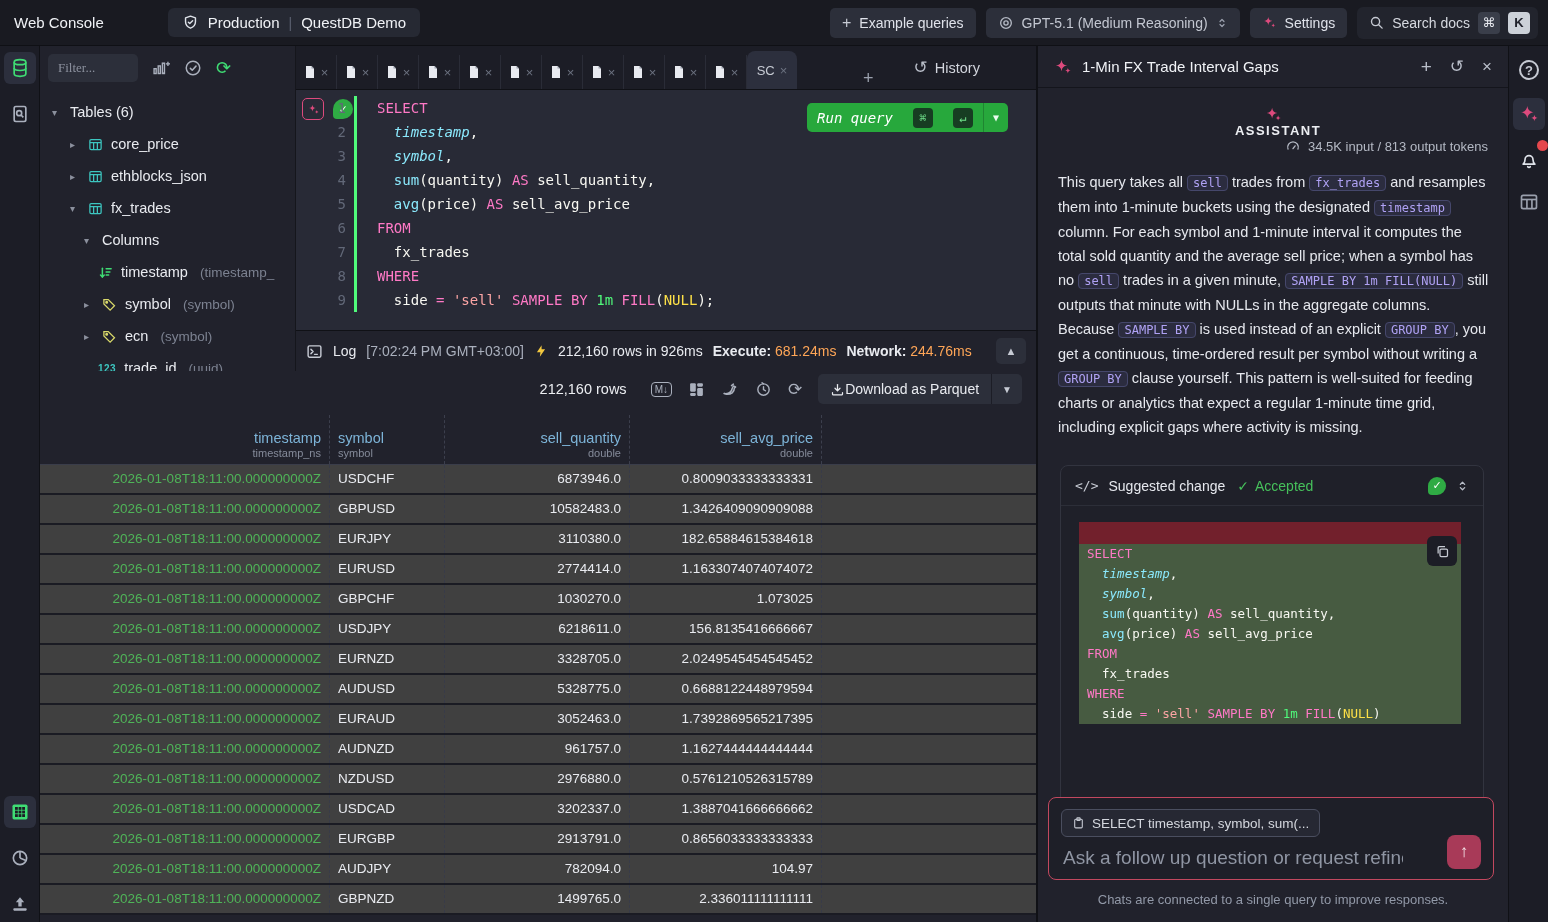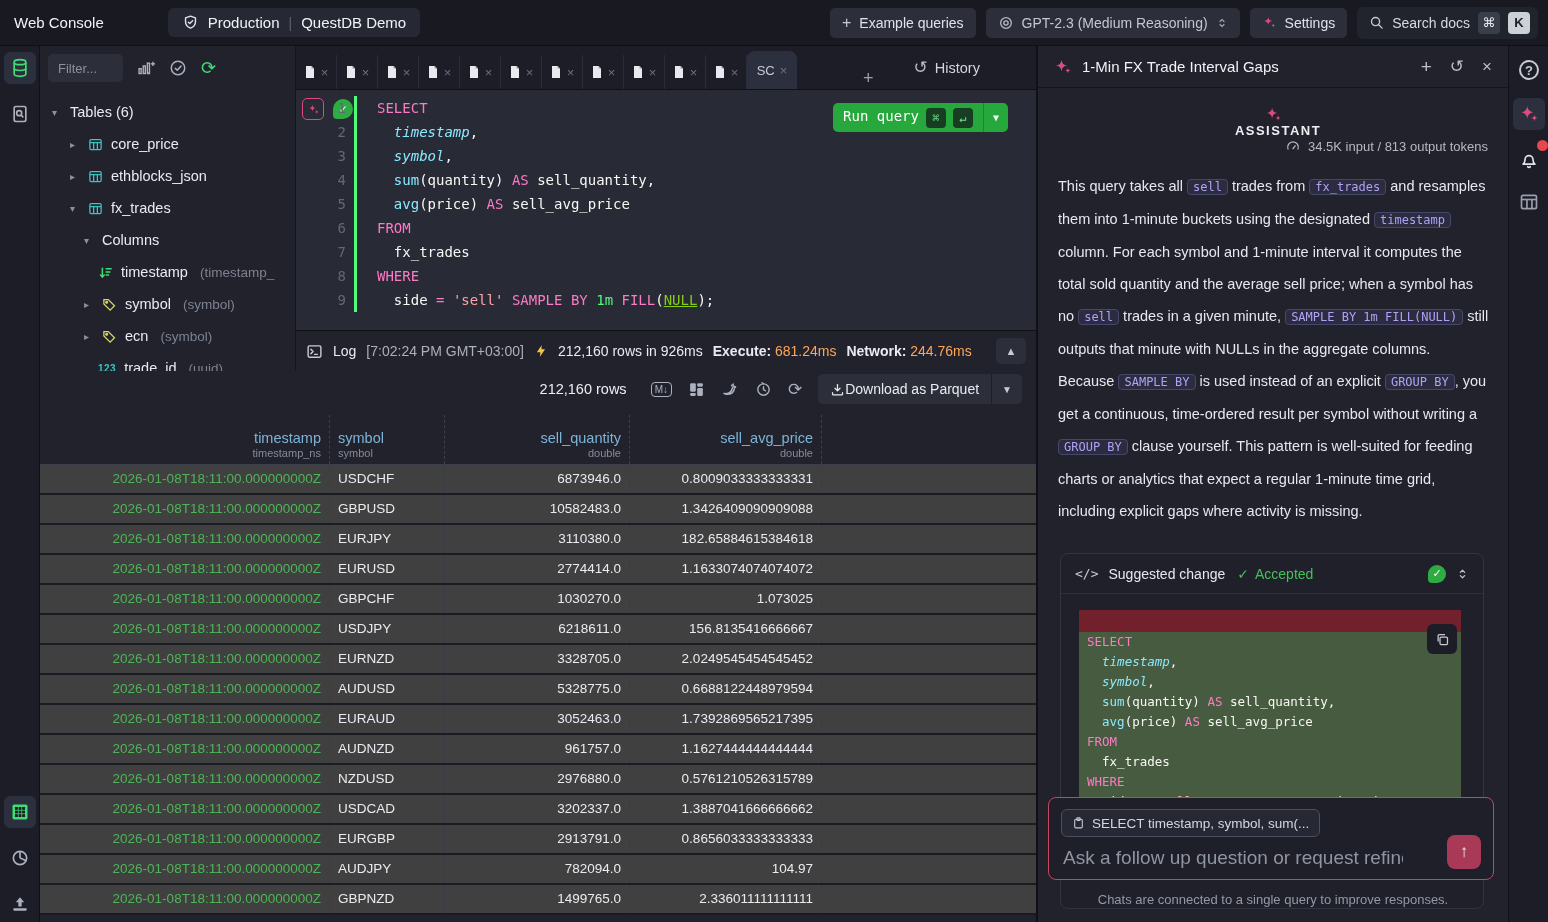--- a/index.html
+++ b/index.html
@@ -34,22 +34,22 @@
   .rail-ic.active { background:#2c2f3d; }
   .help-circle { width:20px; height:20px; border:2px solid #c6cad3; border-radius:50%；; border-radius:50%;
                  display:flex; align-items:center; justify-content:center; font-size:13px; font-weight:bold; color:#c6cad3; }
   .bell-wrap { position:relative; }
   .bell-dot { position:absolute; right:-3px; top:-4px; width:11px; height:11px; border-radius:50%; background:#e5484d; }
 
   
   .sidebar { position:absolute; left:40px; top:46px; width:256px; height:325px; background:#21222c;
              border-right:1px solid #15161c; overflow:hidden; }
   .sb-controls { height:44px; display:flex; align-items:center; padding:0 8px; gap:14px; }
-  .filter-input { width:75px; height:28px; background:#2c2f3a; border:none; border-radius:5px;
-                  color:#c7cbd4; font-size:13px; padding:0 10px; font-family:Liberation Sans, sans-serif; }
+  .filter-input { width:90px; height:28px; background:#2c2f3a; border:none; border-radius:5px;
+                  color:#c7cbd4; font-size:13px; padding:0 10px; font-family:Liberation Serif, serif; }
   .filter-input::placeholder { color:#8b909d; }
   .sb-ic { color:#aab0bd; cursor:pointer; display:flex; }
   .tree { padding-top:6px; font-size:14.5px; }
   .tree-row { height:32px; display:flex; align-items:center; gap:8px; padding-left:12px; cursor:pointer; white-space:nowrap; overflow:hidden; }
   .tr-ind1 { padding-left:30px; } .tr-ind2 { padding-left:44px; } .tr-ind3 { padding-left:58px; }
   .chev { color:#8b909d; font-size:10px; width:10px; display:inline-block; }
   .tree-label { color:#e9ebf0; } .tree-meta { color:#7c8291; font-size:13.5px; margin-left:4px; }
   .num-ic { color:#3dc6c0; font-size:10px; font-weight:bold; letter-spacing:0.5px; }
 
   
@@ -69,25 +69,25 @@
   .gutter-icons { position:absolute; left:6px; top:8px; display:flex; gap:9px; align-items:center; }
   .sparkle-box { width:22px; height:22px; border:1.5px solid #dd4a7d; border-radius:5px;
                  display:flex; align-items:center; justify-content:center; cursor:pointer; }
   .accept-dot { width:20px; height:20px; border-radius:50% 50% 50% 4px; background:#2fab44;
                 display:flex; align-items:center; justify-content:center; color:#fff; font-size:12px; cursor:pointer; }
   .code-lines { position:absolute; left:0; top:6px; right:0; }
   .cl { display:flex; height:24px; align-items:center; font-size:14px; }
   .cl .ln { width:58px; text-align:right; color:#626878; padding-right:8px; flex:none; }
   .cl .ct { border-left:3px solid #50fa7b; padding-left:20px; height:24px; display:flex; align-items:center; white-space:pre; }
   .tk-kw { color:#ff79c6; } .tk-fn { color:#8be9fd; } .tk-var { color:#8be9fd; font-style:italic; }
-  .tk-str { color:#fca5a5; } .tk-lit { color:#50fa7b; } .tk-nul { color:#84cc16;text-decoration:underline; } .tk-pl { color:#f8f8f2; }
+  .tk-str { color:#fca5a5; } .tk-lit { color:#50fa7b; } .tk-nul { color:#fde047; } .tk-pl { color:#f8f8f2; }
 
   .run-btn { position:absolute; right:28px; top:13px; height:29px; display:flex; align-items:center;
              background:#27a83c; border-radius:5px; cursor:pointer; }
-  .run-main { display:flex; align-items:flex-start; gap:7px; padding:0 10px; font-size:14px; color:#fff; }
+  .run-main { display:flex; align-items:center; gap:20px; padding:0 10px; font-size:14px; color:#fff;font-style:italic; }
   .run-key { background:#173d22; border-radius:4px; min-width:20px; height:20px; display:flex; align-items:center;
              justify-content:center; color:#6fe08a; font-size:12px; padding:0 3px; }
   .run-sep { width:1px; height:29px; background:#1f8531; }
   .run-caret { padding:0 9px; color:#eafbef; font-size:10px; }
 
   .logbar { height:41px; background:#21222c; display:flex; align-items:center; gap:10px; padding:0 10px;
             font-size:14px; border-top:1px solid #101116; }
   .logbar .lbl { color:#e9ebf0; }
   .logbar .ts { color:#aab0bd; }
   .logbar .white { color:#e9ebf0; }
@@ -123,21 +123,21 @@
   .right-panel { position:absolute; left:1036px; top:46px; width:472px; height:876px; background:#21222c;
                  border-left:2px solid #101116; }
   .rp-header { height:42px; display:flex; align-items:center; padding:0 16px; border-bottom:1px solid #14151c; }
   .rp-title { margin-left:10px; font-size:15px; color:#f0f2f6; }
   .rp-actions { margin-left:auto; display:flex; align-items:center; gap:18px; color:#b9bec9; }
   .rp-actions > * { cursor:pointer; }
   .chat-scroll { position:absolute; left:0; top:42px; right:0; bottom:0; padding:18px 20px 0 20px; overflow:hidden; }
   .assist-row { display:flex; align-items:center; margin-bottom:16px;flex-direction:column; }
   .assist-name { margin-left:10px; font-size:13px; font-weight:bold; letter-spacing:1.5px; color:#eceef2; }
   .tok-usage { margin-left:auto; display:flex; align-items:center; gap:7px; font-size:13px; color:#b4b9c4; }
-  .message { font-size:14.5px; line-height:32px; color:#e6e8ee; width:432px; }
+  .message { font-size:14.5px; line-height:24px; color:#e6e8ee; width:432px; }
   .ipill { font-family:"DejaVu Sans Mono",monospace; font-size:12px; color:#b0a2f5; background:#2b2c3f;
            border:1px solid #45476b; border-radius:4px; padding:0 5px; white-space:nowrap; }
 
   .sug-card { margin-top:26px; margin-left:2px; width:424px; height:356px; border:1px solid #32343f;
               border-radius:8px; background:#1f2029; position:relative; }
   .sug-head { height:40px; display:flex; align-items:center; padding:0 14px; border-bottom:1px solid #2c2e38; }
   .code-glyph { font-family:"DejaVu Sans Mono",monospace; font-size:13px; color:#c7cbd4; }
   .sug-label { margin-left:10px; font-size:14px; color:#e6e8ee; }
   .sug-status { margin-left:12px; display:flex; align-items:center; gap:6px; color:#46c05b; font-size:14px; }
   .sug-right { margin-left:auto; display:flex; align-items:center; gap:10px; }
@@ -183,21 +183,21 @@
       <span style="font-size:16px;color:#c7cbd4;">+</span>
       <span>Example queries</span>
     </div>
     <div class="tb-btn" style="color:#c3c7d1;">
       <span>
         <svg width="16" height="16" viewBox="0 0 24 24" fill="none" stroke="#b4b9c4" stroke-width="2">
             <circle cx="12" cy="12" r="8"></circle>
             <circle cx="12" cy="12" r="3.2"></circle>
           </svg>
       </span>
-      <span>GPT-2.3 (Medium Reasoning)</span>
+      <span>GPT-5.1 (Medium Reasoning)</span>
       <span>
         <svg width="12" height="14" viewBox="0 0 24 24" fill="none" stroke="#9aa0ad" stroke-width="2.4" stroke-linecap="round" stroke-linejoin="round">
             <polyline points="8 9 12 5 16 9"></polyline>
             <polyline points="8 15 12 19 16 15"></polyline>
           </svg>
       </span>
     </div>
     <div class="tb-btn">
       <span>
         <svg width="15" height="15" viewBox="0 0 24 24" fill="#dd4a7d">

